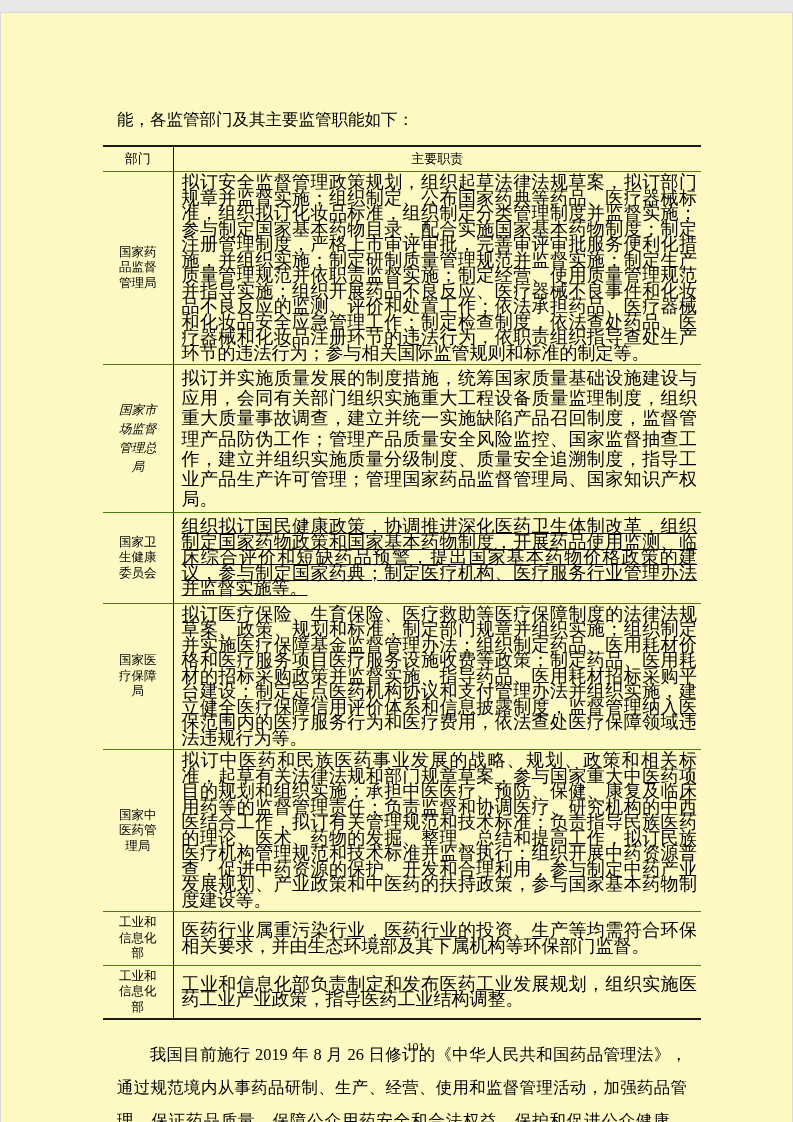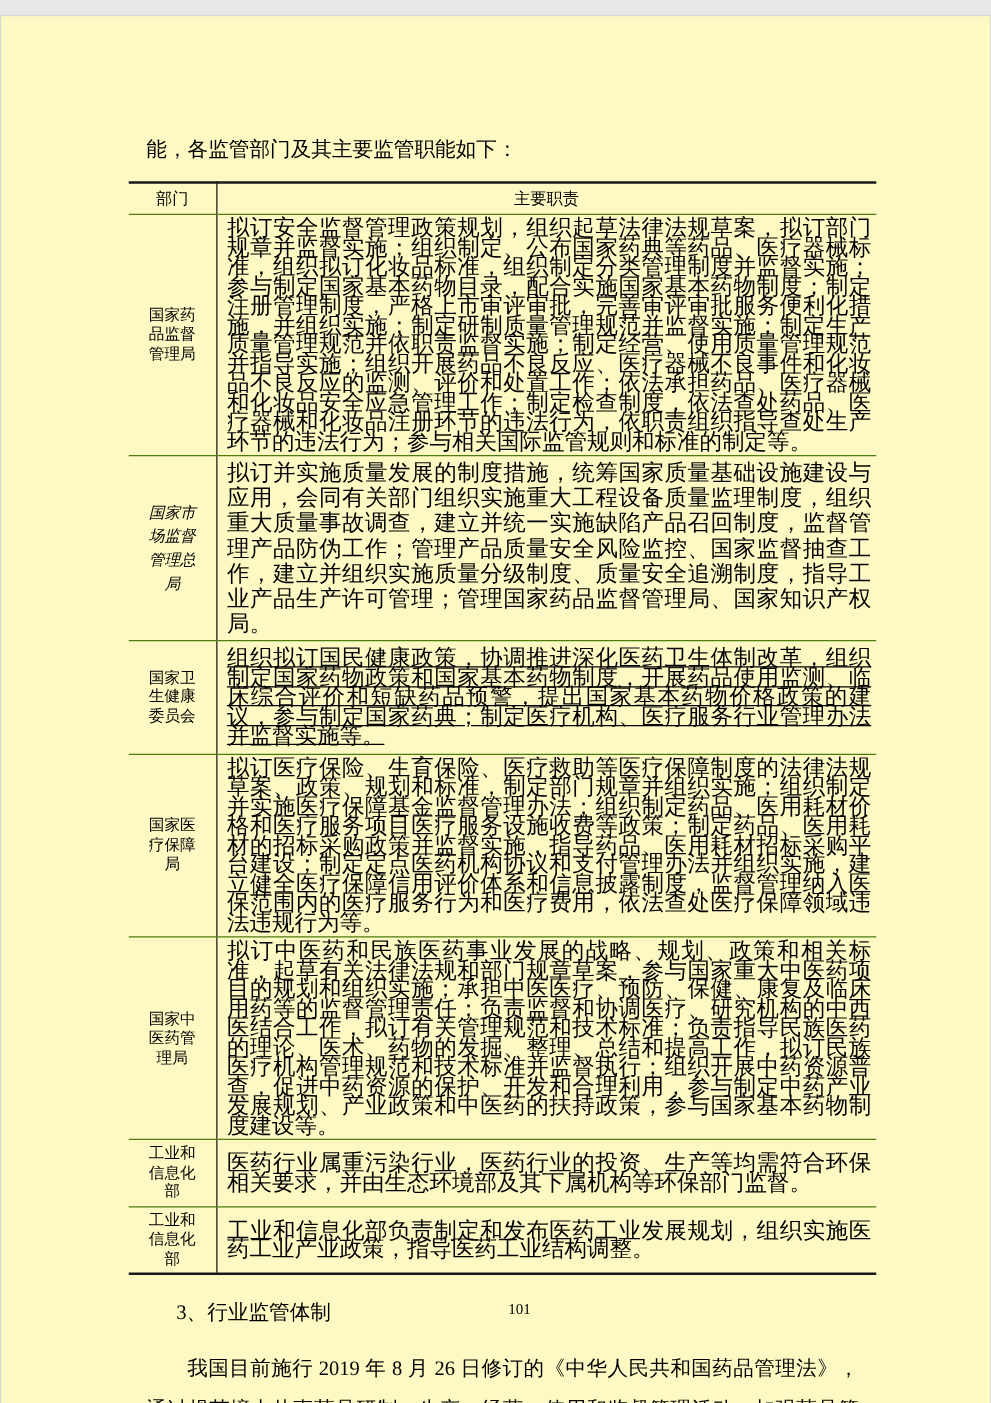--- a/index.html
+++ b/index.html
@@ -135,21 +135,20 @@
           <td class="dept-cell">工业和信息化部</td>
           <td class="duty-cell">医药行业属重污染行业，医药行业的投资、生产等均需符合环保相关要求，并由生态环境部及其下属机构等环保部门监督。</td>
         </tr>
         <tr>
           <td class="dept-cell">工业和信息化部</td>
           <td class="duty-cell">工业和信息化部负责制定和发布医药工业发展规划，组织实施医药工业产业政策，指导医药工业结构调整。</td>
         </tr>
       </tbody>
     </table>
 
-    <p class="section-heading">3、行业监管体制</p>
 
 
     <p class="body-paragraph">我国目前施行 2019 年 8 月 26 日修订的《中华人民共和国药品管理法》，通过规范境内从事药品研制、生产、经营、使用和监督管理活动，加强药品管理，保证药品质量，保障公众用药安全和合法权益，保护和促进公众健康。《中华人民共和国药品管理法》规定，从事药品生产活动，应当经所在地省、自治区、直</p>
 
   </div>
 
   <div class="page-number">101</div>
 </div>
 
 </body></html>

